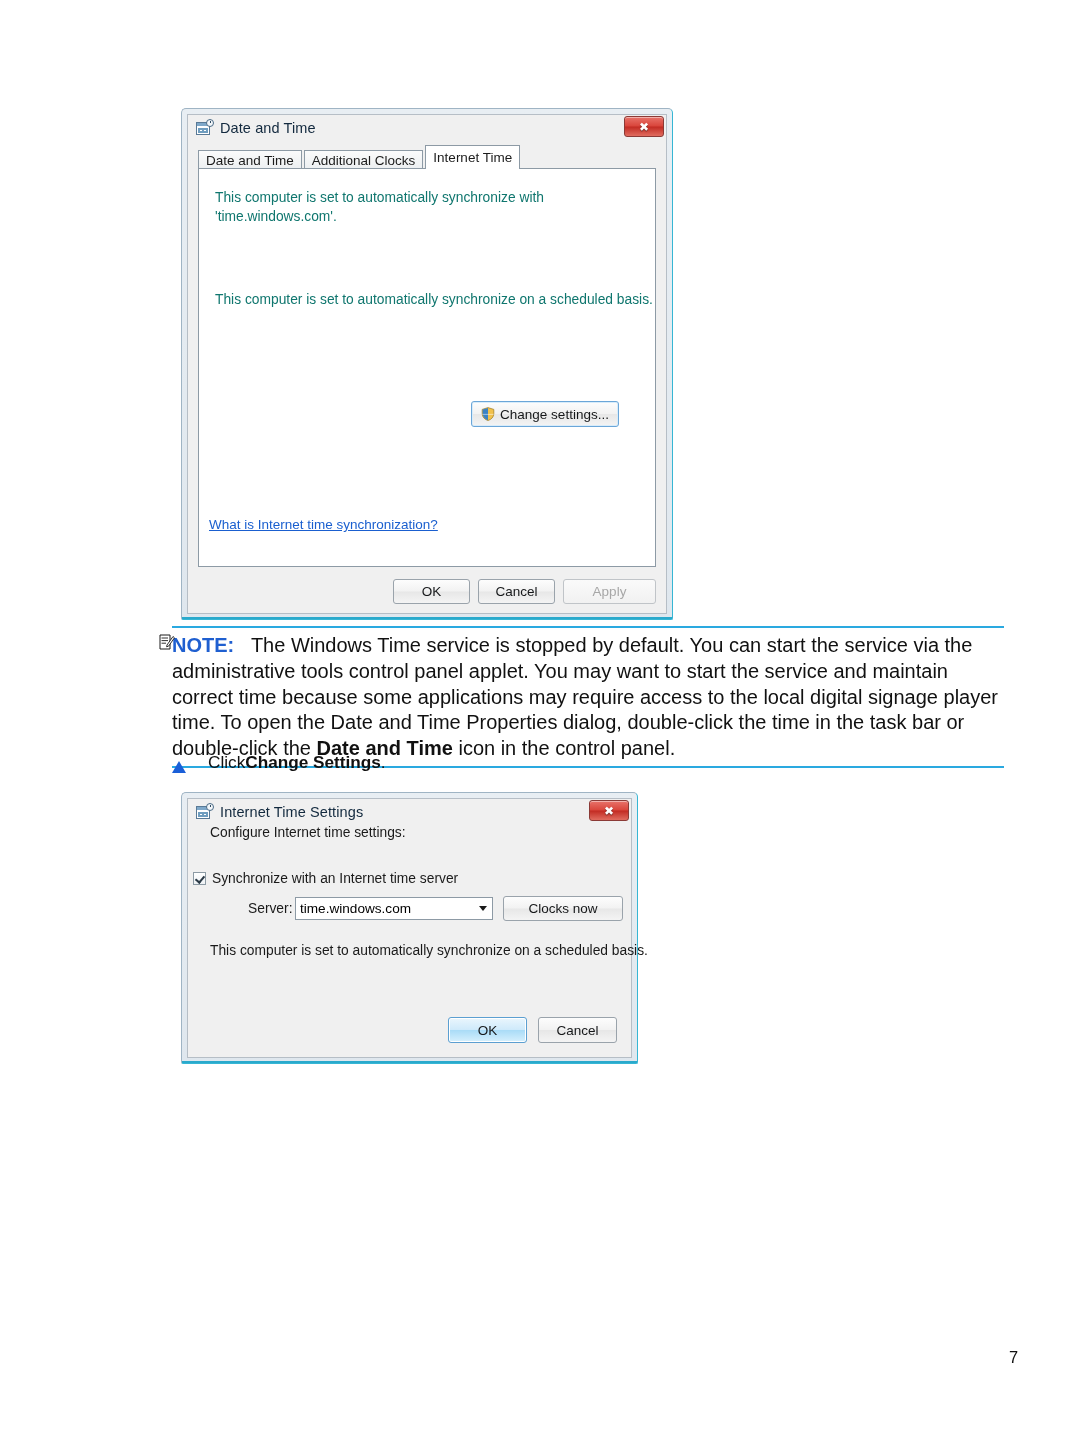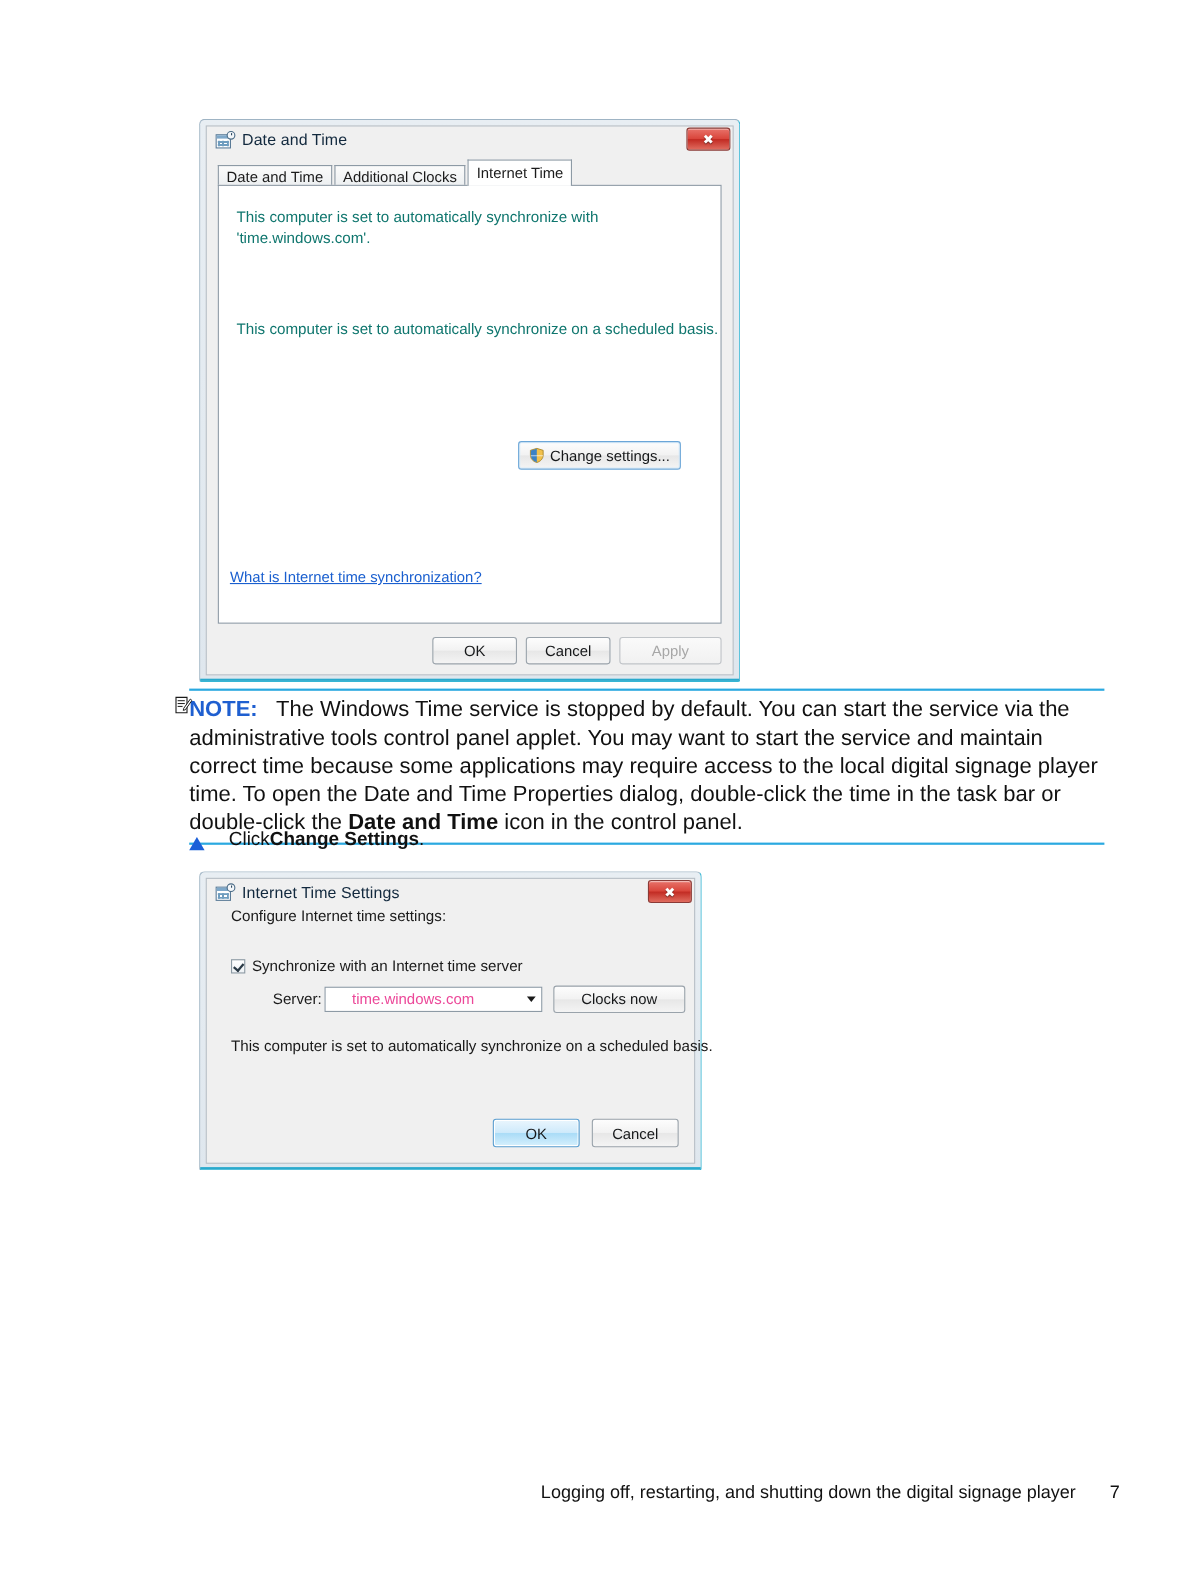--- a/index.html
+++ b/index.html
@@ -252,22 +252,22 @@
     height: 23px;
     background: #ffffff;
     border: 1px solid #8d9aa5;
     box-sizing: border-box;
     display: flex;
     align-items: center;
     cursor: pointer;
   }
   .combo-value {
     font-size: 13.6px;
-    color: #ec4899;
-    padding-left: 24px;
+    color: #000000;
+    padding-left: 4px;
     flex: 1 1 auto;
     white-space: nowrap;
   }
   .combo-arrow {
     width: 18px;
     display: flex;
     align-items: center;
     justify-content: center;
     flex: 0 0 auto;
   }
@@ -427,21 +427,21 @@
         <span class="cal-icon"></span>
         <span class="clk-badge"></span>
       </span>
       <span class="title-text">Internet Time Settings</span>
       <span class="close-btn">✖</span>
     </div>
 
     <div style="position:absolute; left:0; right:0; top:26px; bottom:0;">
       <div class="sec-text" style="left:22px; top:0;">Configure Internet time settings:</div>
 
-      <div class="checkrow" style="left:22px; top:46px;">
+      <div class="checkrow" style="left:5px; top:46px;">
         <span class="checkbox checked"></span>
         <span class="sec-text" style="position:static;">Synchronize with an Internet time server</span>
       </div>
 
       <div class="sec-text" style="left:60px; top:76px;">Server:</div>
 
       <div class="combo" style="left:107px; top:72px; width:198px;">
         <span class="combo-value">time.windows.com</span>
         <span class="combo-arrow">
             <i></i>
@@ -455,15 +455,14 @@
       <div style="position:absolute; right:14px; bottom:14px; display:flex; gap:11px;">
         <div class="btn default" style="width:79px; height:26px;">OK</div>
         <div class="btn" style="width:79px; height:26px;">Cancel</div>
       </div>
     </div>
 
   </div>
 </div>
 
 <div class="footer">
-  <span>Logging off, restarting, and shutting down the digital signage player</span>
   <span class="footer-page">7</span>
 </div>
 
 </body></html>

